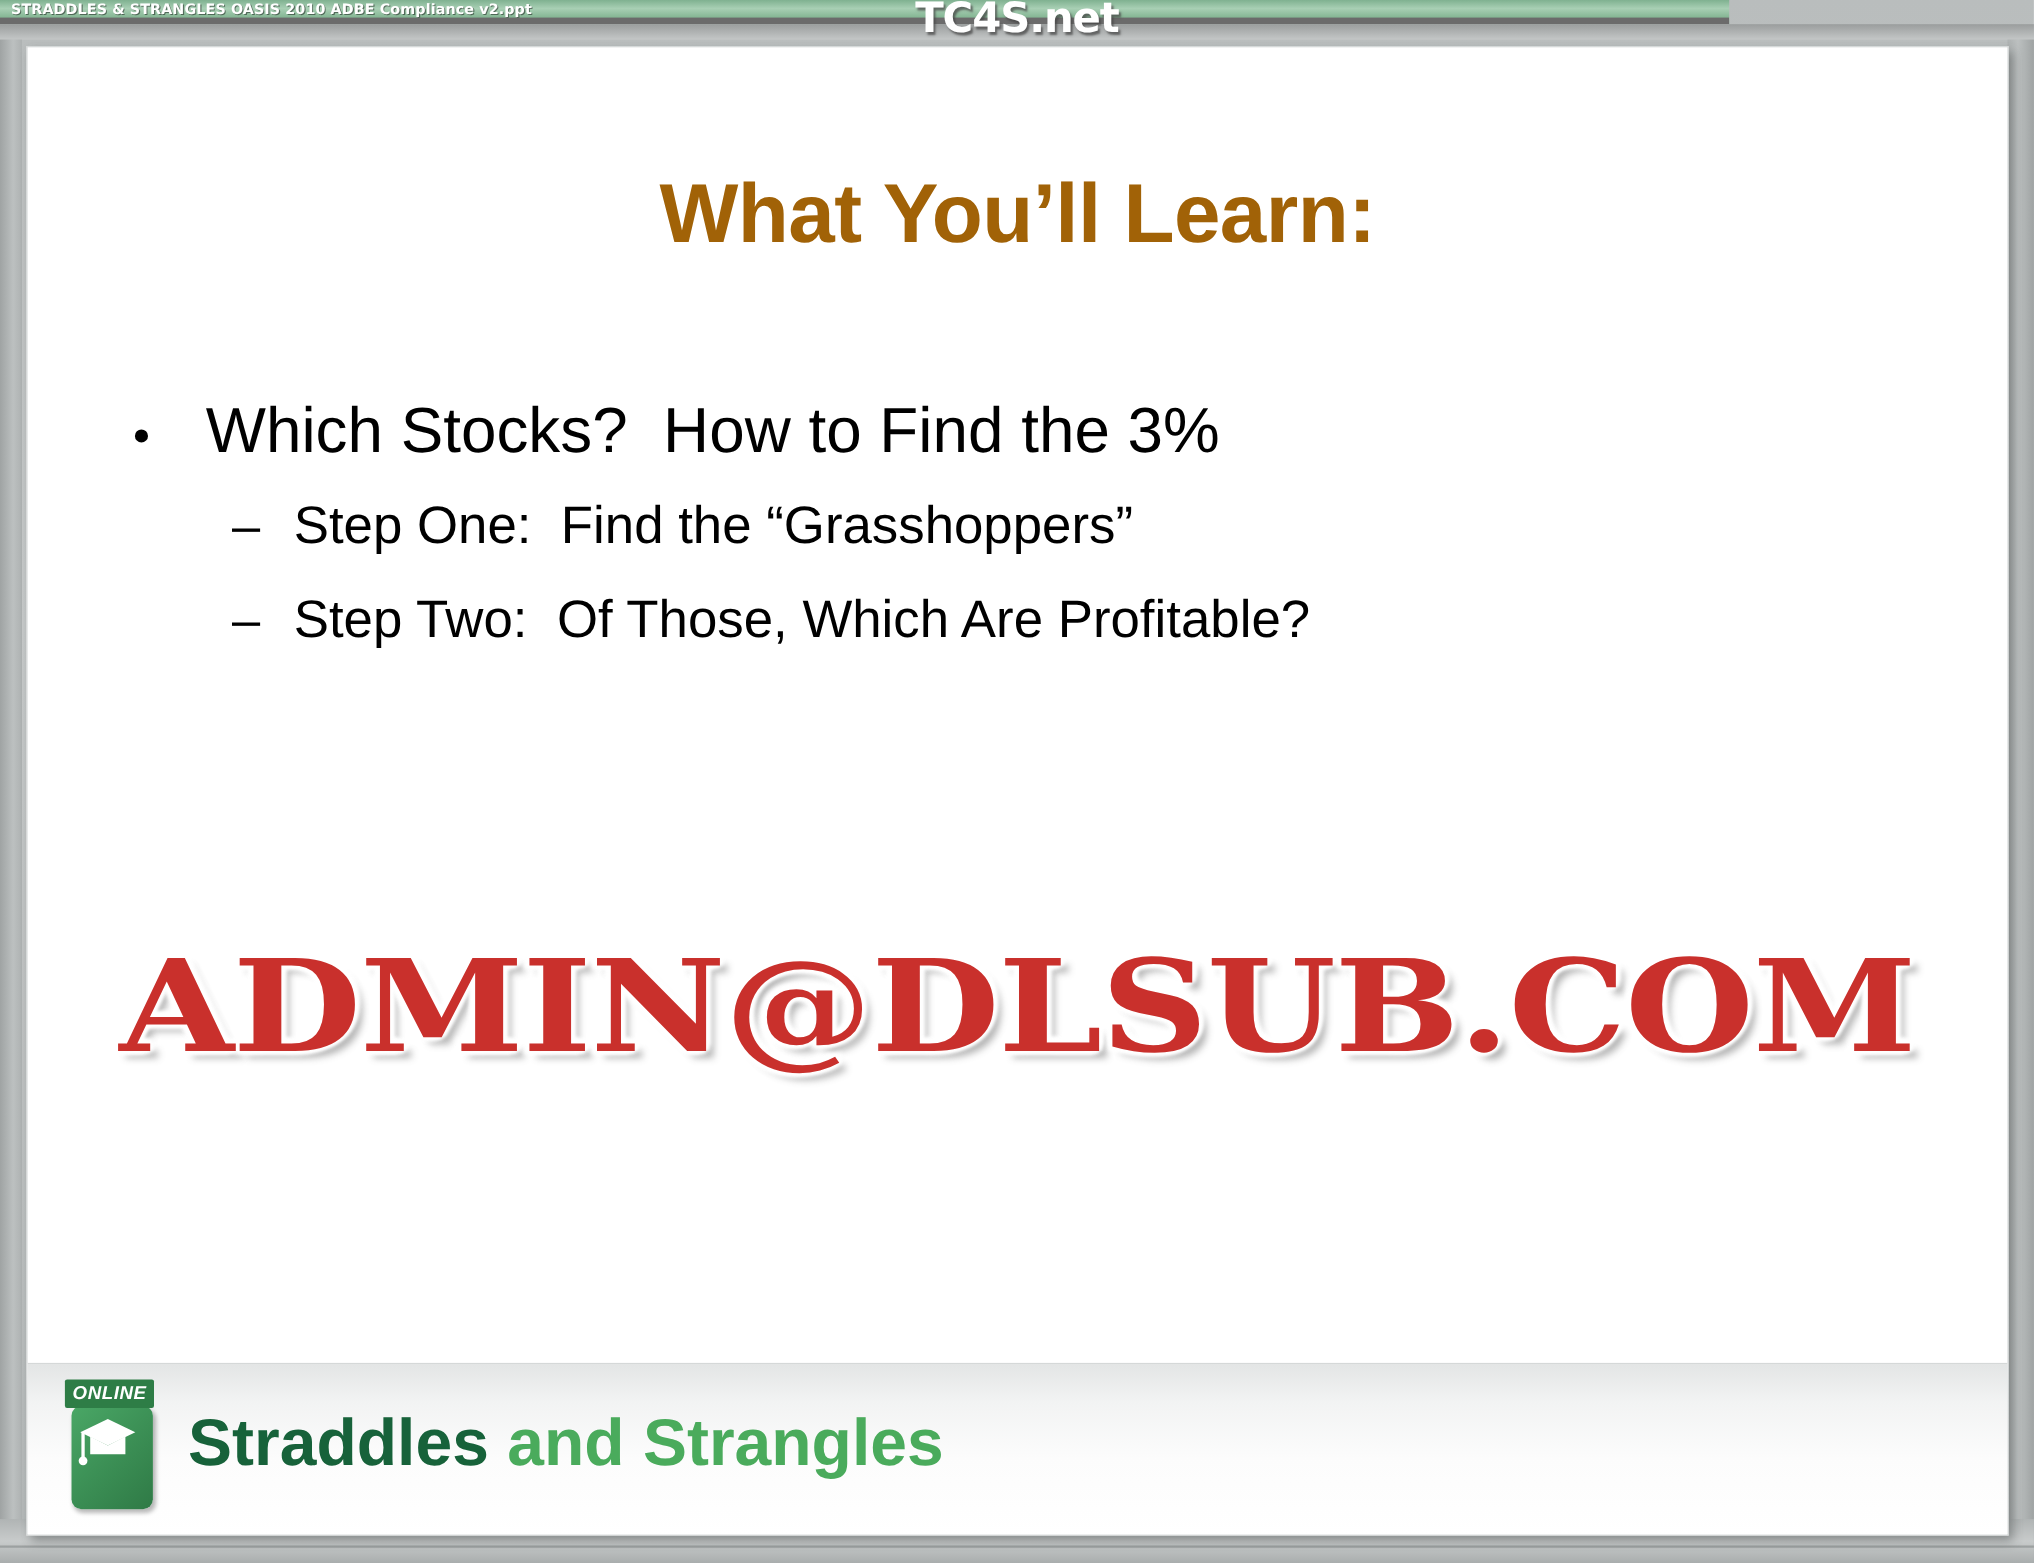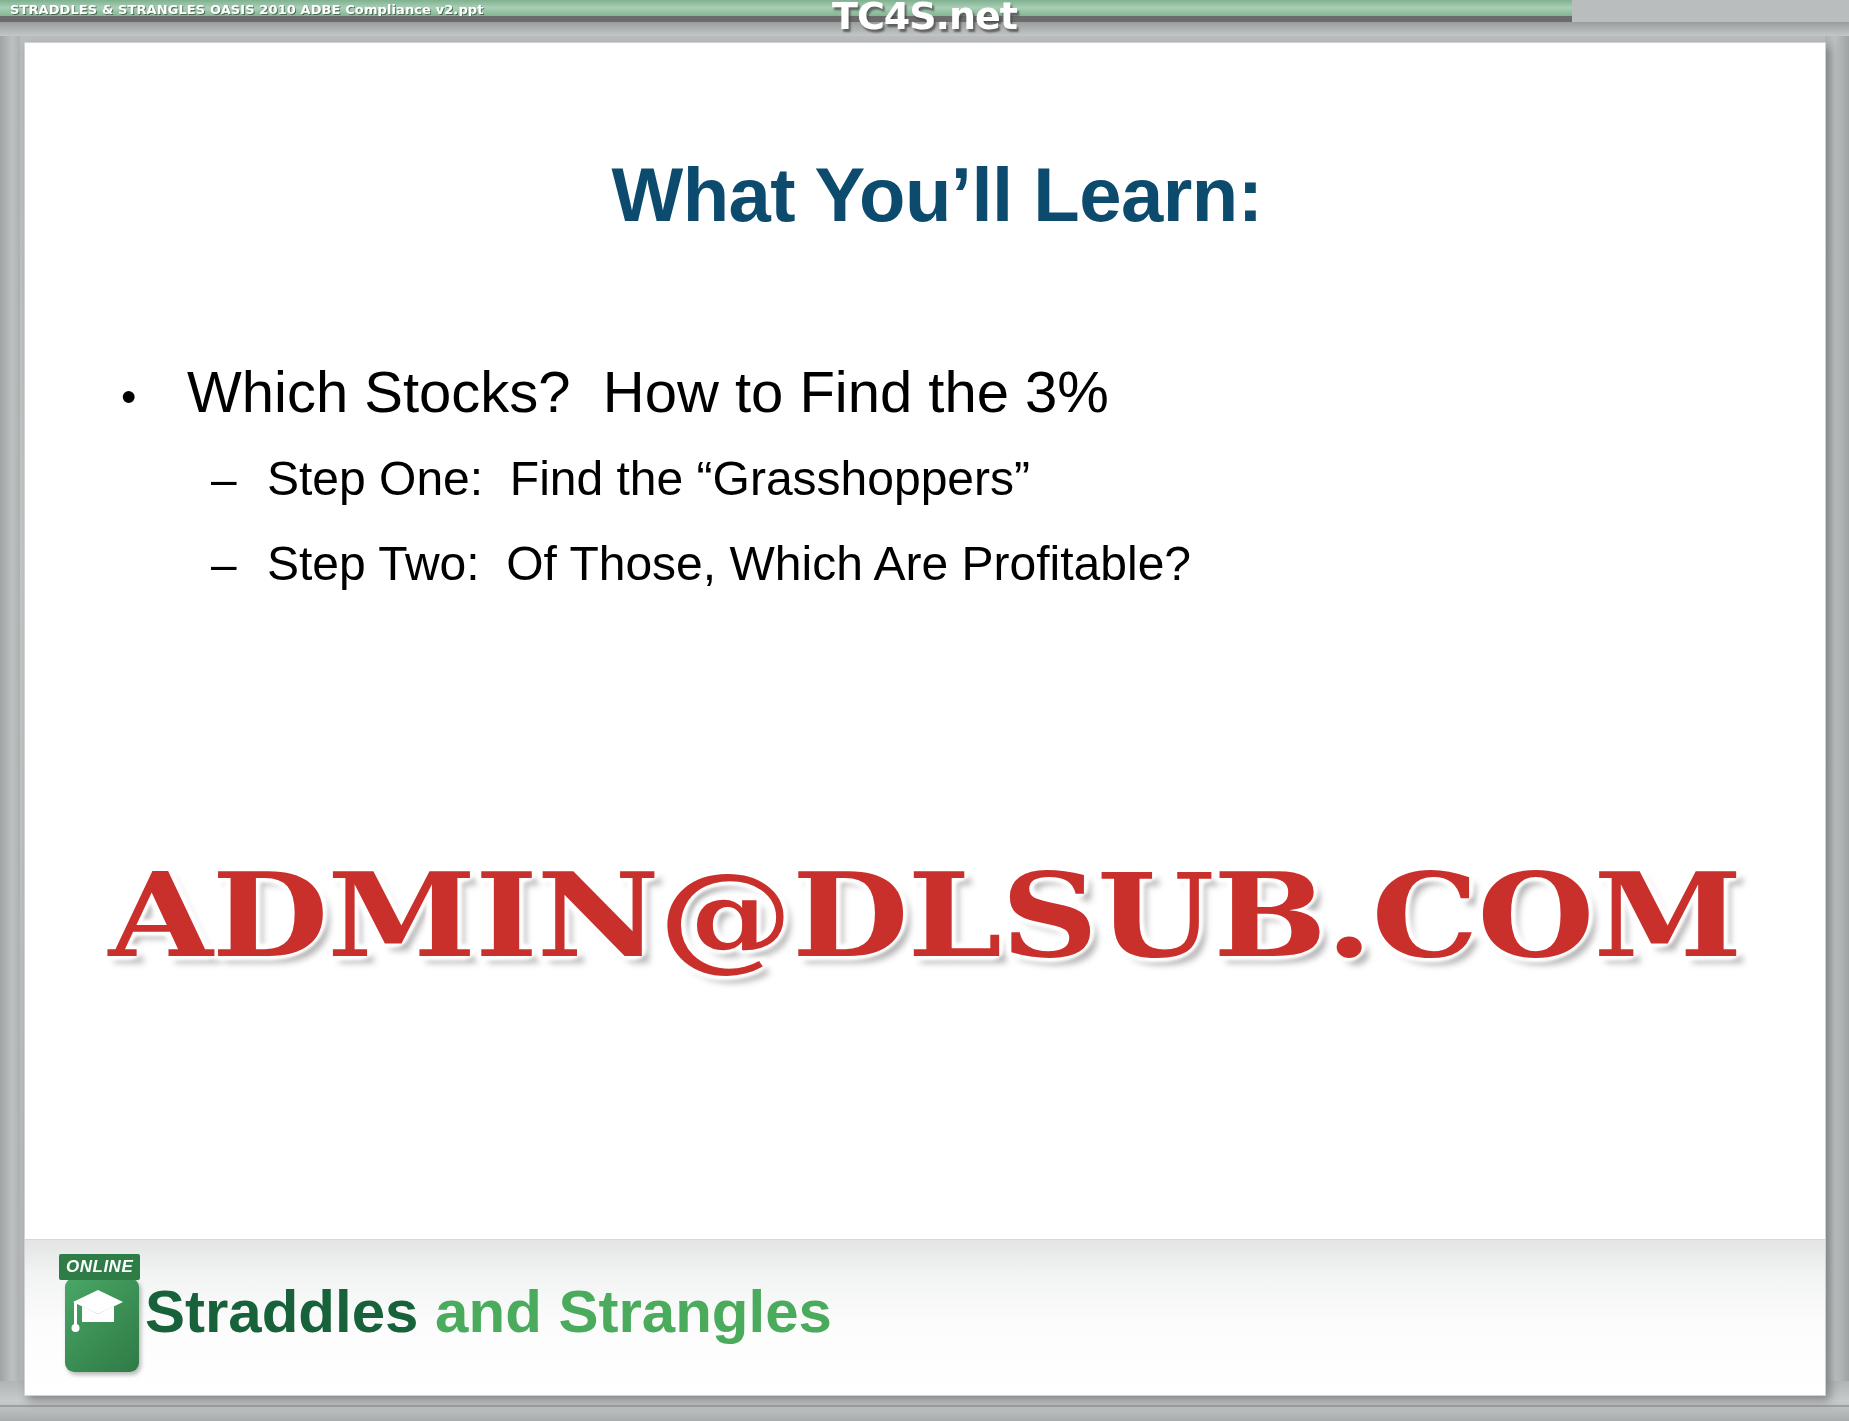--- a/index.html
+++ b/index.html
@@ -119,24 +119,23 @@
   
   .slide-title {
     position: absolute;
     left: 0;
     top: 108px;
     width: 1800px;
     text-align: center;
     font-family: "Liberation Sans", sans-serif;
     font-weight: bold;
     font-size: 76px;
-    color: #0c4a6e;
+    color: #a16207;
     letter-spacing: -0.5px;
     white-space: nowrap;
-    padding-left: 12px;
   }
 
   
   .body-block {
     position: absolute;
     left: 96px;
     top: 320px;
     width: 1620px;
   }
   .bullet-l1 {
@@ -246,21 +245,21 @@
     background: linear-gradient(135deg, #4aa766 0%, #3d9257 45%, #2f7a46 100%);
     box-shadow: 2px 3px 4px rgba(0,0,0,0.28);
   }
   .logo-cap {
     position: absolute;
     left: 50%;
     top: 32px;
     transform: translateX(-50%);
   }
   .logo-text {
-    margin-left: 4px;
+    margin-left: 30px;
     padding-top: 28px;
   }
   .logo-title { white-space: nowrap; line-height: 1; }
   .logo-word-1 {
     font-family: "Liberation Sans", sans-serif;
     font-weight: bold;
     font-size: 60px;
     color: #17623a;
   }
   .logo-word-2 {

